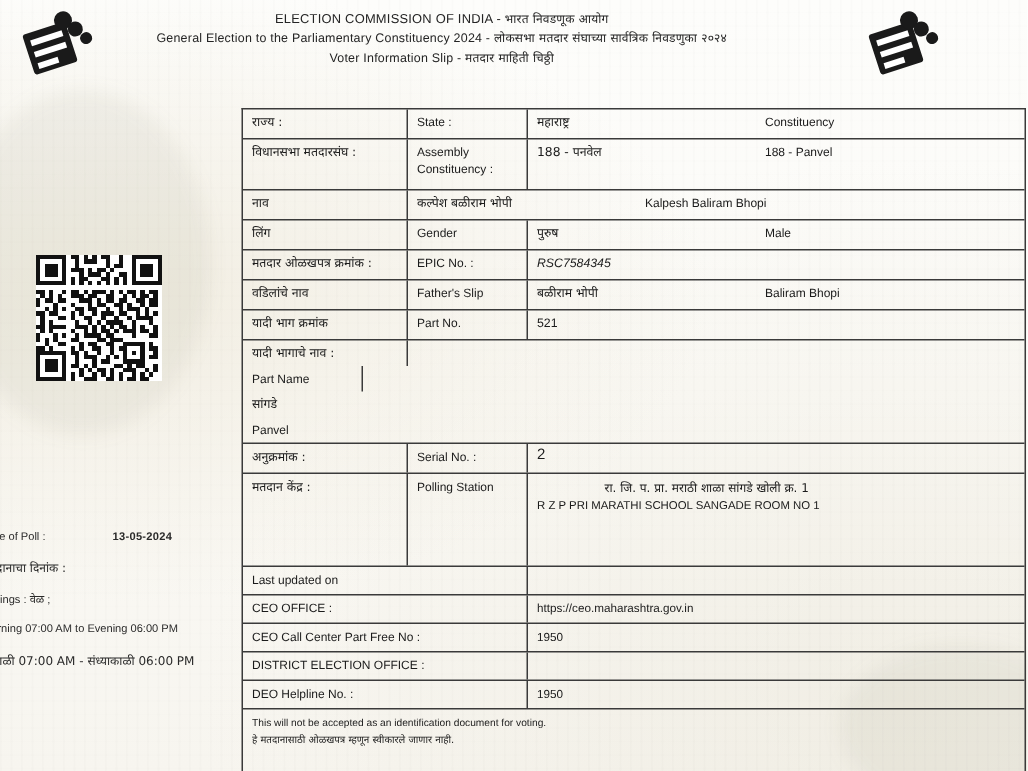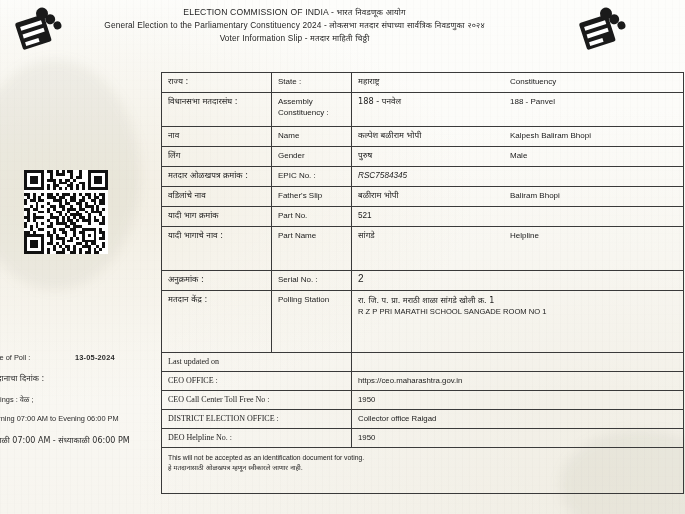--- a/index.html
+++ b/index.html
@@ -113,55 +113,54 @@
     font-size: 8px;
     line-height: 11px;
   }
   .c-mr  { width: 110px; border-right: 1px solid #3a3a3a; font-family: "DejaVu Sans", sans-serif; font-size: 8.2px; }
   .c-en  { width: 80px;  border-right: 1px solid #3a3a3a; }
   .c-vmr { width: 152px; font-family: "DejaVu Sans", sans-serif; font-size: 8.2px; }
   .c-ven { flex: 1; }
   .c-wide { flex: 1; }
 
   .trow.tall { min-height: 34px; }
-  .trow.vtall { min-height: 44px; }
+  .trow.vtall { min-height: 44px; flex-direction: column; }
   .trow.station { min-height: 62px; }
 
   
   .brow {
     display: flex;
     border-bottom: 1px solid #3a3a3a;
     box-sizing: border-box;
     min-height: 19px;
   }
   .b-label {
     width: 190px;
     box-sizing: border-box;
     border-right: 1px solid #3a3a3a;
     padding: 4px 6px;
     font-size: 8px;
-    font-family: Liberation Serif, serif;
   }
   .b-value {
     flex: 1;
     padding: 4px 6px;
     font-size: 7.8px;
   }
   .disclaimer {
     box-sizing: border-box;
     padding: 4px 6px 19px 6px;
     border-bottom: 1px solid #3a3a3a;
     font-size: 6.8px;
     line-height: 11px;
   }
   .disclaimer .dl2 { font-family: "DejaVu Sans", sans-serif; font-size: 6.6px; }
 
   .serialval { font-size: 10px; }
   .stationval { font-size: 7.6px; line-height: 11px; }
-  .stationval .mr { font-family: "DejaVu Sans", sans-serif; font-size: 8px; }
+  .stationval .mr { font-family: "DejaVu Sans", sans-serif; font-size: 8px; margin-left: 45px; }
 
   .smudge {
     position: absolute;
     pointer-events: none;
     border-radius: 50%;
     background: rgba(120,110,85,0.07);
     filter: blur(6px);
   }
 </style>
 </head>
@@ -443,21 +442,20 @@
 
     <div class="trow tall">
       <div class="c-mr">विधानसभा मतदारसंघ :</div>
       <div class="c-en">Assembly Constituency :</div>
       <div class="c-vmr">188 - पनवेल</div>
       <div class="c-ven">188 - Panvel</div>
     </div>
 
     <div class="trow">
       <div class="c-mr">नाव</div>
-      <div class="c-en">Name</div>
       <div class="c-vmr">कल्पेश बळीराम भोपी</div>
       <div class="c-ven">Kalpesh Baliram Bhopi</div>
     </div>
 
     <div class="trow">
       <div class="c-mr">लिंग</div>
       <div class="c-en">Gender</div>
       <div class="c-vmr">पुरुष</div>
       <div class="c-ven">Male</div>
     </div>
@@ -480,21 +478,21 @@
       <div class="c-mr">यादी भाग क्रमांक</div>
       <div class="c-en">Part No.</div>
       <div class="c-vmr" style="font-family:'Liberation Sans',sans-serif;">521</div>
       <div class="c-ven"></div>
     </div>
 
     <div class="trow vtall">
       <div class="c-mr">यादी भागाचे नाव :</div>
       <div class="c-en">Part Name</div>
       <div class="c-vmr">सांगडे</div>
-      <div class="c-ven">Helpline</div>
+      <div class="c-ven">Panvel</div>
     </div>
 
     <div class="trow">
       <div class="c-mr">अनुक्रमांक :</div>
       <div class="c-en">Serial No. :</div>
       <div class="c-wide serialval" style="padding:2px 6px;">2</div>
     </div>
 
     <div class="trow station">
       <div class="c-mr">मतदान केंद्र :</div>
@@ -507,26 +505,25 @@
 
     <div class="brow">
       <div class="b-label">Last updated on</div>
       <div class="b-value"></div>
     </div>
     <div class="brow">
       <div class="b-label">CEO OFFICE :</div>
       <div class="b-value">https://ceo.maharashtra.gov.in</div>
     </div>
     <div class="brow">
-      <div class="b-label">CEO Call Center Toll Free No :</div>
+      <div class="b-label">CEO Call Center Part Free No :</div>
       <div class="b-value">1950</div>
     </div>
     <div class="brow">
       <div class="b-label">DISTRICT ELECTION OFFICE :</div>
-      <div class="b-value">Collector office Raigad</div>
     </div>
     <div class="brow">
       <div class="b-label">DEO Helpline No. :</div>
       <div class="b-value">1950</div>
     </div>
 
     <div class="disclaimer">
       <div>This will not be accepted as an identification document for voting.</div>
       <div class="dl2">हे मतदानासाठी ओळखपत्र म्हणून स्वीकारले जाणार नाही.</div>
     </div>

